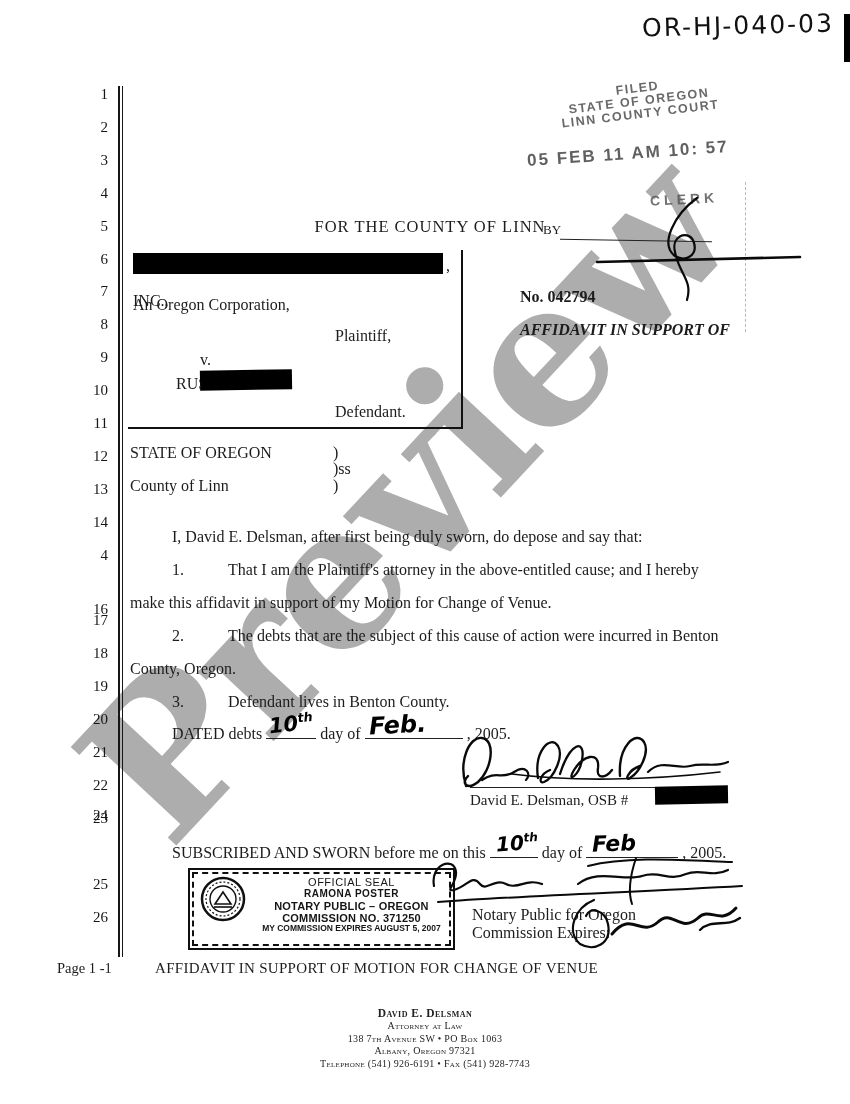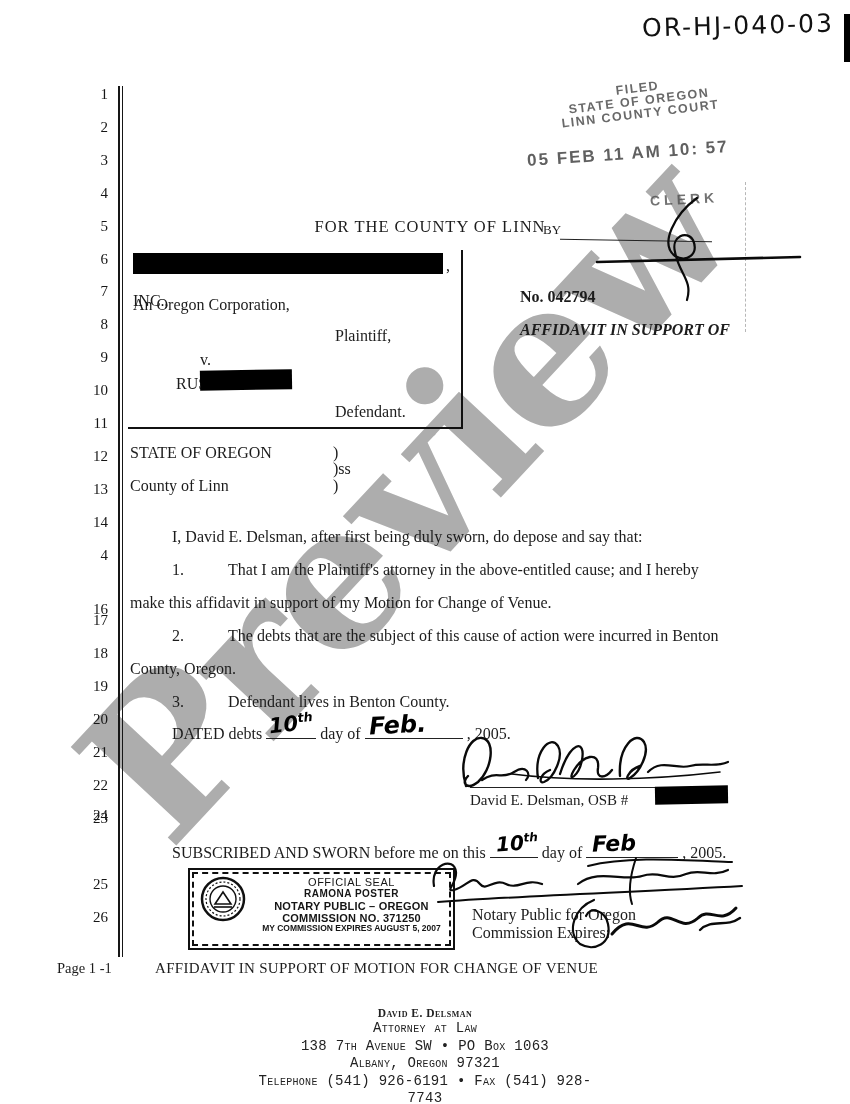--- a/index.html
+++ b/index.html
@@ -51,21 +51,21 @@
   .seal-text{flex:1;text-align:center;font-family:"Liberation Sans",sans-serif;
     color:#151515;line-height:1.12;}
   .seal-l1{font-size:11px;letter-spacing:.5px;}
   .seal-l2{font-size:10px;font-weight:bold;letter-spacing:.5px;}
   .seal-l3,.seal-l4{font-size:11px;font-weight:bold;letter-spacing:.2px;}
   .seal-l5{font-size:8.5px;font-weight:bold;}
   
   .att-block{left:250px;top:1006px;width:350px;text-align:center;font-variant:small-caps;
     color:#222;line-height:1.25;white-space:normal;}
   .att-name{font-size:11.5px;font-weight:bold;letter-spacing:.5px;}
-  .att-sub{font-size:14px;letter-spacing:.3px;font-family:Liberation Mono, monospace;}
+  .att-sub{font-size:10px;letter-spacing:.3px;}
   .dash-artifact{position:absolute;left:745px;top:182px;height:150px;border-left:1.5px dashed #888;opacity:.6;}
   .edge-mark{position:absolute;left:844px;top:14px;width:6px;height:48px;background:#000;}
   svg{position:absolute;overflow:visible;}
   .sketch{fill:none;stroke:#0a0a0a;stroke-linecap:round;stroke-linejoin:round;}
 </style>
 </head>
 <body>
 
 <div id="page">
 

